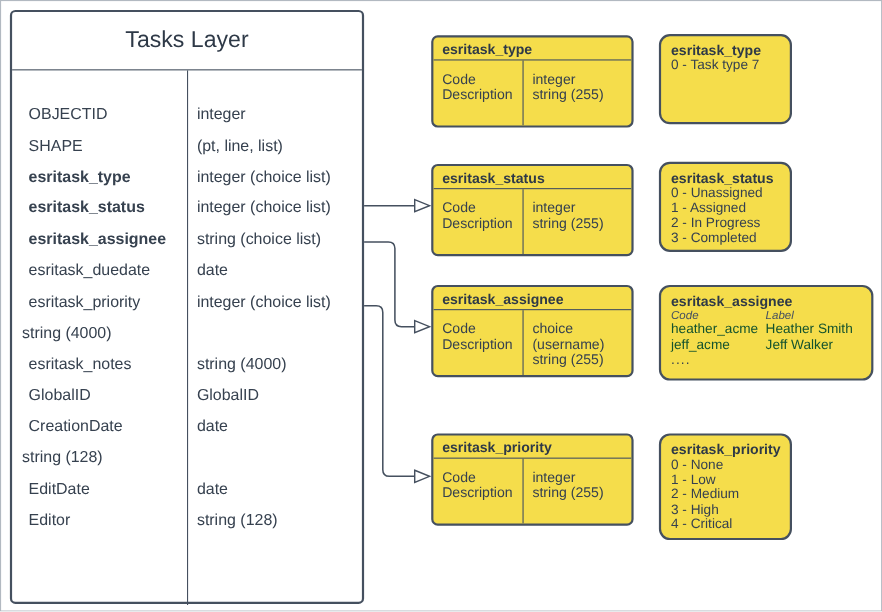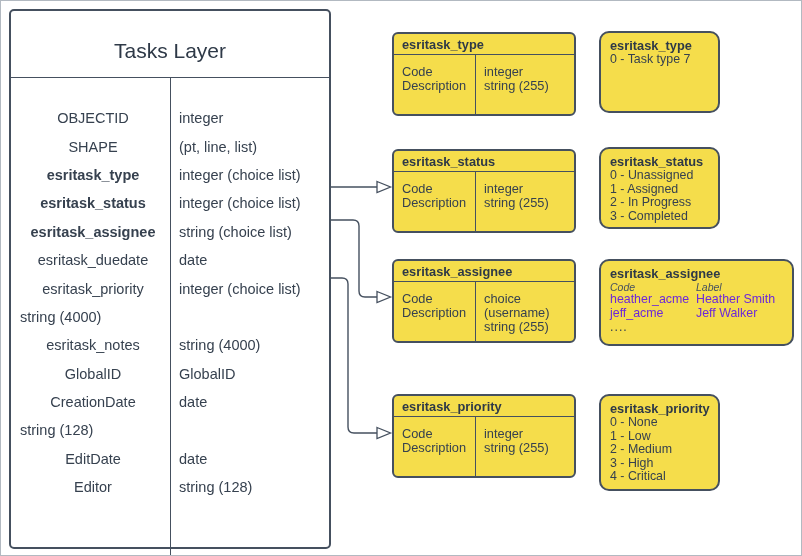--- a/index.html
+++ b/index.html
@@ -20,29 +20,28 @@
     width: 322px; height: 540px;
     background: #ffffff;
     border: 2px solid #45505f;
     border-radius: 5px;
   }
   .tasks-title {
     height: 53px;
     display: flex; align-items: center; justify-content: center;
     font-size: 21px; color: #2e3947;
     border-bottom: 1px solid #45505f;
-    margin-top: 14px;
   }
   .tasks-rows { position: relative; padding-top: 26px; height: 485px; }
   .col-divider {
     position: absolute; left: 159px; top: 0; bottom: -1px;
     width: 1px; background: #45505f;
   }
   .trow { display: flex; height: 28.4px; align-items: center; font-size: 14.5px; color: #36414f; }
-  .trow .fname { width: 159px; padding-left: 5px; text-align: center; }
+  .trow .fname { width: 159px; padding-left: 15px; }
   .trow .ftype { flex: 1; padding-left: 9px; }
   .trow.bold .fname { font-weight: bold; }
 
   
   .domain-box {
     position: absolute; left: 391px; width: 184px; height: 84px;
     background: #f5dd4b;
     border: 2px solid #45505f;
     border-radius: 6px;
     overflow: hidden;
@@ -67,21 +66,21 @@
     background: #f5dd4b;
     border: 2px solid #45505f;
     border-radius: 10px;
     padding: 6px 4px 4px 9px;
   }
   .values-box .vtitle { font-size: 12.8px; font-weight: bold; color: #2e3947; line-height: 14px; }
   .values-box .vline { font-size: 12.4px; line-height: 13.6px; color: #36414f; white-space: nowrap; }
   .values-box.wide { width: 195px; }
   .vcols { display: flex; font-size: 10.5px; font-style: italic; color: #45505f; line-height: 12px; }
   .vcols .c1 { width: 86px; }
-  .vrow { display: flex; font-size: 12.4px; line-height: 13.8px; color: #6d28d9; }
+  .vrow { display: flex; font-size: 12.4px; line-height: 13.8px; color: #14532d; }
   .vrow .c1 { width: 86px; }
   .vmore { font-size: 12.4px; line-height: 13.8px; color: #36414f; letter-spacing: 1px; }
 
   
   svg.connectors { position: absolute; left: 0; top: 0; pointer-events: none; }
   .conn { stroke: #45505f; stroke-width: 1.4; fill: none; }
   .arrowhead { fill: #ffffff; stroke: #45505f; stroke-width: 1.3; }
 </style>
 </head>
 <body>

